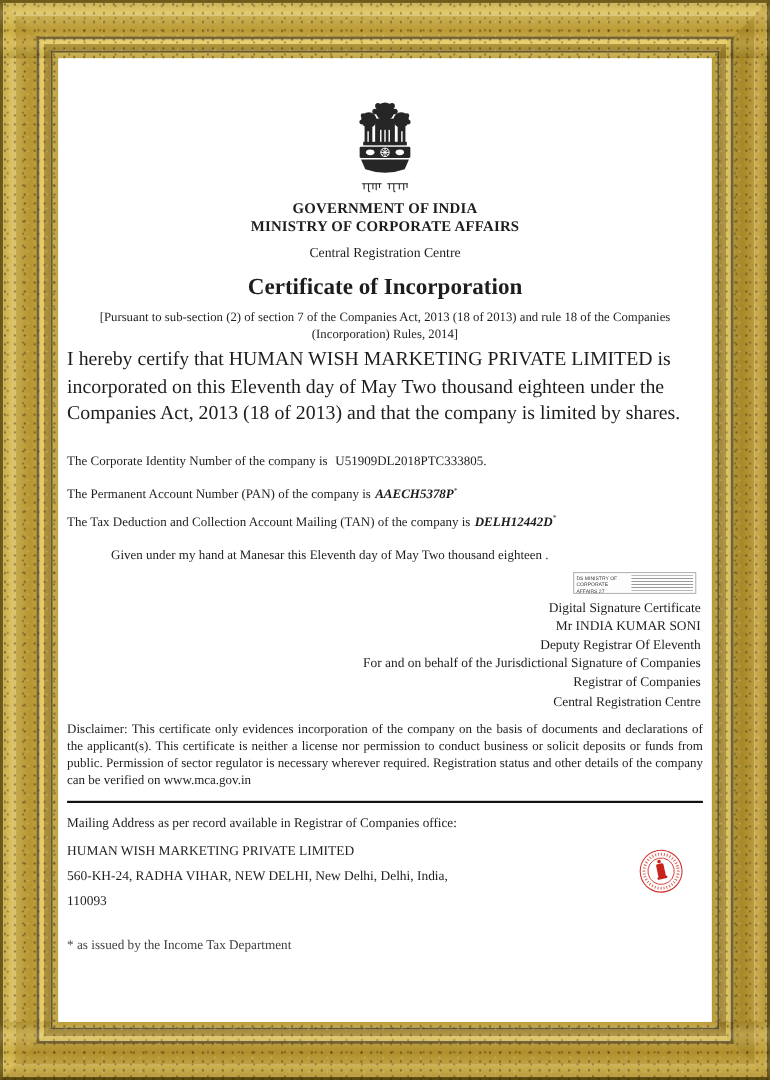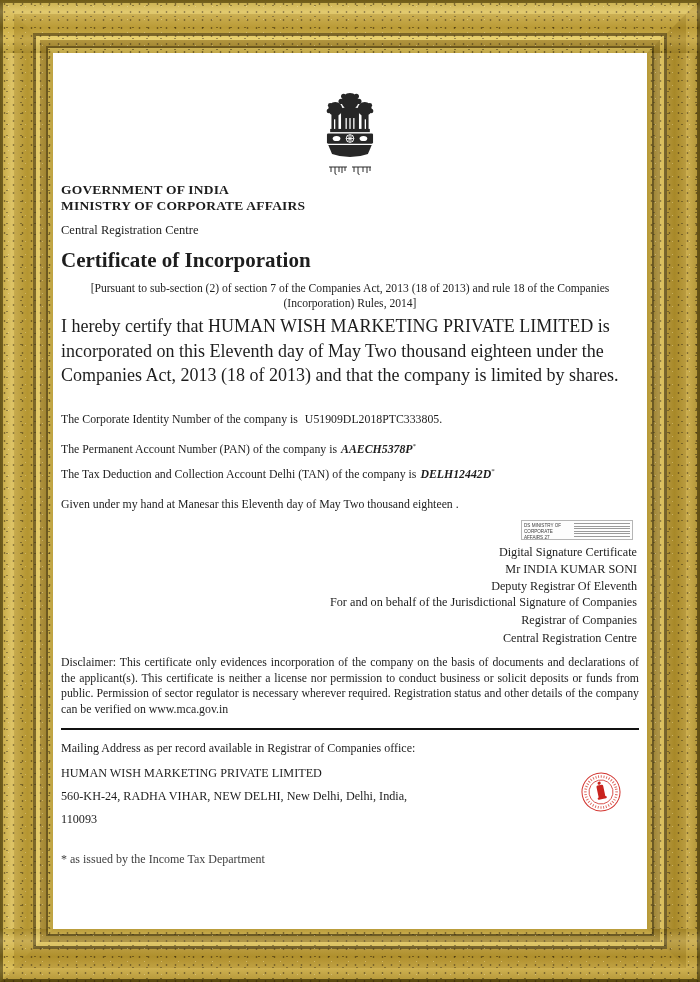--- a/index.html
+++ b/index.html
@@ -32,36 +32,36 @@
         radial-gradient(circle, rgba(255,240,185,.40) .6px, transparent 1px);
       background-size:100% 100%,9px 8px,14px 11px,17px 13px;}
   .fx.left,.fx.right{background-image:
         linear-gradient(90deg, rgba(0,0,0,.10), rgba(255,255,255,.16) 22%, rgba(0,0,0,.06) 52%, rgba(255,255,255,.10) 74%, rgba(0,0,0,.12)),
         radial-gradient(circle, rgba(56,40,8,.55) .8px, transparent 1.2px),
         radial-gradient(circle, rgba(40,28,4,.45) .7px, transparent 1.1px),
         radial-gradient(circle, rgba(255,240,185,.40) .6px, transparent 1px);
       background-size:100% 100%,9px 8px,14px 11px,17px 13px;}
   
   .paper{width:100%;height:100%;background:#ffffff;box-sizing:border-box;padding:36px 8px 0 8px;position:relative;}
-  .center{text-align:left;}
+  .center{text-align:center;}
   .emblem-wrap{text-align:center;line-height:0;}
   .gov-lines{margin-top:7px;font-weight:bold;font-size:13.5px;line-height:1.18;letter-spacing:.2px;}
   .centre-line{margin-top:9px;font-size:12.5px;}
   .cert-title{margin-top:10px;font-size:21px;font-weight:bold;}
   .pursuant{margin:8px auto 0 auto;width:96%;font-size:11.6px;line-height:1.32;text-align:center;}
   .body-par{margin-top:3px;font-size:18px;line-height:1.35;}
   .fact{font-size:11.8px;}
   .fact .val{font-weight:bold;}
   .cin-line{margin-top:25px;}
   .cin-line .val{font-weight:normal;margin-left:7px;}
   .pan-line{margin-top:15px;}
   .tan-line{margin-top:10px;}
   .pan-line .val,.tan-line .val{margin-left:4px;font-style:italic;}
   sup.mark{font-size:7px;vertical-align:super;}
-  .given-line{margin-top:15px;font-size:11.8px;}
+  .given-line{margin-top:15px;font-size:11.8px;margin-left:40px;}
   
   .dsc-row{position:relative;height:22px;margin-top:8px;}
   .dsc-box{position:absolute;right:6px;top:0;width:112px;height:20px;border:1px solid #b5b5b5;background:#fdfdfd;display:flex;box-sizing:border-box;}
   .dsc-left{width:46%;font-family:"Liberation Sans",sans-serif;font-size:4.6px;line-height:1.25;color:#3c3c3c;padding:2px 1px 0 2px;box-sizing:border-box;}
   .dsc-right{flex:1;margin:2px 2px 2px 1px;background:repeating-linear-gradient(180deg,#9a9a9a 0 1px,transparent 1px 2.6px);}
   
   .sig-block{margin-top:2px;text-align:right;font-size:12.2px;line-height:16.6px;padding-right:2px;}
   .sig-block div:nth-child(5){margin-top:1px;font-family:Liberation Serif, serif;}
   .sig-block div:nth-child(6){margin-top:2px;}
   .disclaimer{margin-top:8px;font-size:11.8px;line-height:1.33;text-align:justify;}
@@ -147,21 +147,21 @@
 
             <div class="body-par">I hereby certify that HUMAN WISH MARKETING PRIVATE LIMITED is incorporated on this Eleventh day of May Two thousand eighteen under the Companies Act, 2013 (18 of 2013) and that the company is limited by shares.</div>
 
             <div class="fact cin-line">
               <span>The Corporate Identity Number of the company is</span><span class="val">U51909DL2018PTC333805.</span>
             </div>
             <div class="fact pan-line">
               <span>The Permanent Account Number (PAN) of the company is</span><span class="val">AAECH5378P</span><sup class="mark">*</sup>
             </div>
             <div class="fact tan-line">
-              <span>The Tax Deduction and Collection Account Delhi (TAN) of the company is</span><span class="val">DELH12442D</span><sup class="mark">*</sup>
+              <span>The Tax Deduction and Collection Account Mailing (TAN) of the company is</span><span class="val">DELH12442D</span><sup class="mark">*</sup>
             </div>
 
             <div class="given-line">Given under my hand at Manesar this Eleventh day of May Two thousand eighteen .</div>
 
             <div class="dsc-row">
               <div class="dsc-box">
                 <div class="dsc-left">DS MINISTRY OF CORPORATE AFFAIRS 27</div>
                 <div class="dsc-right"></div>
               </div>
             </div>

